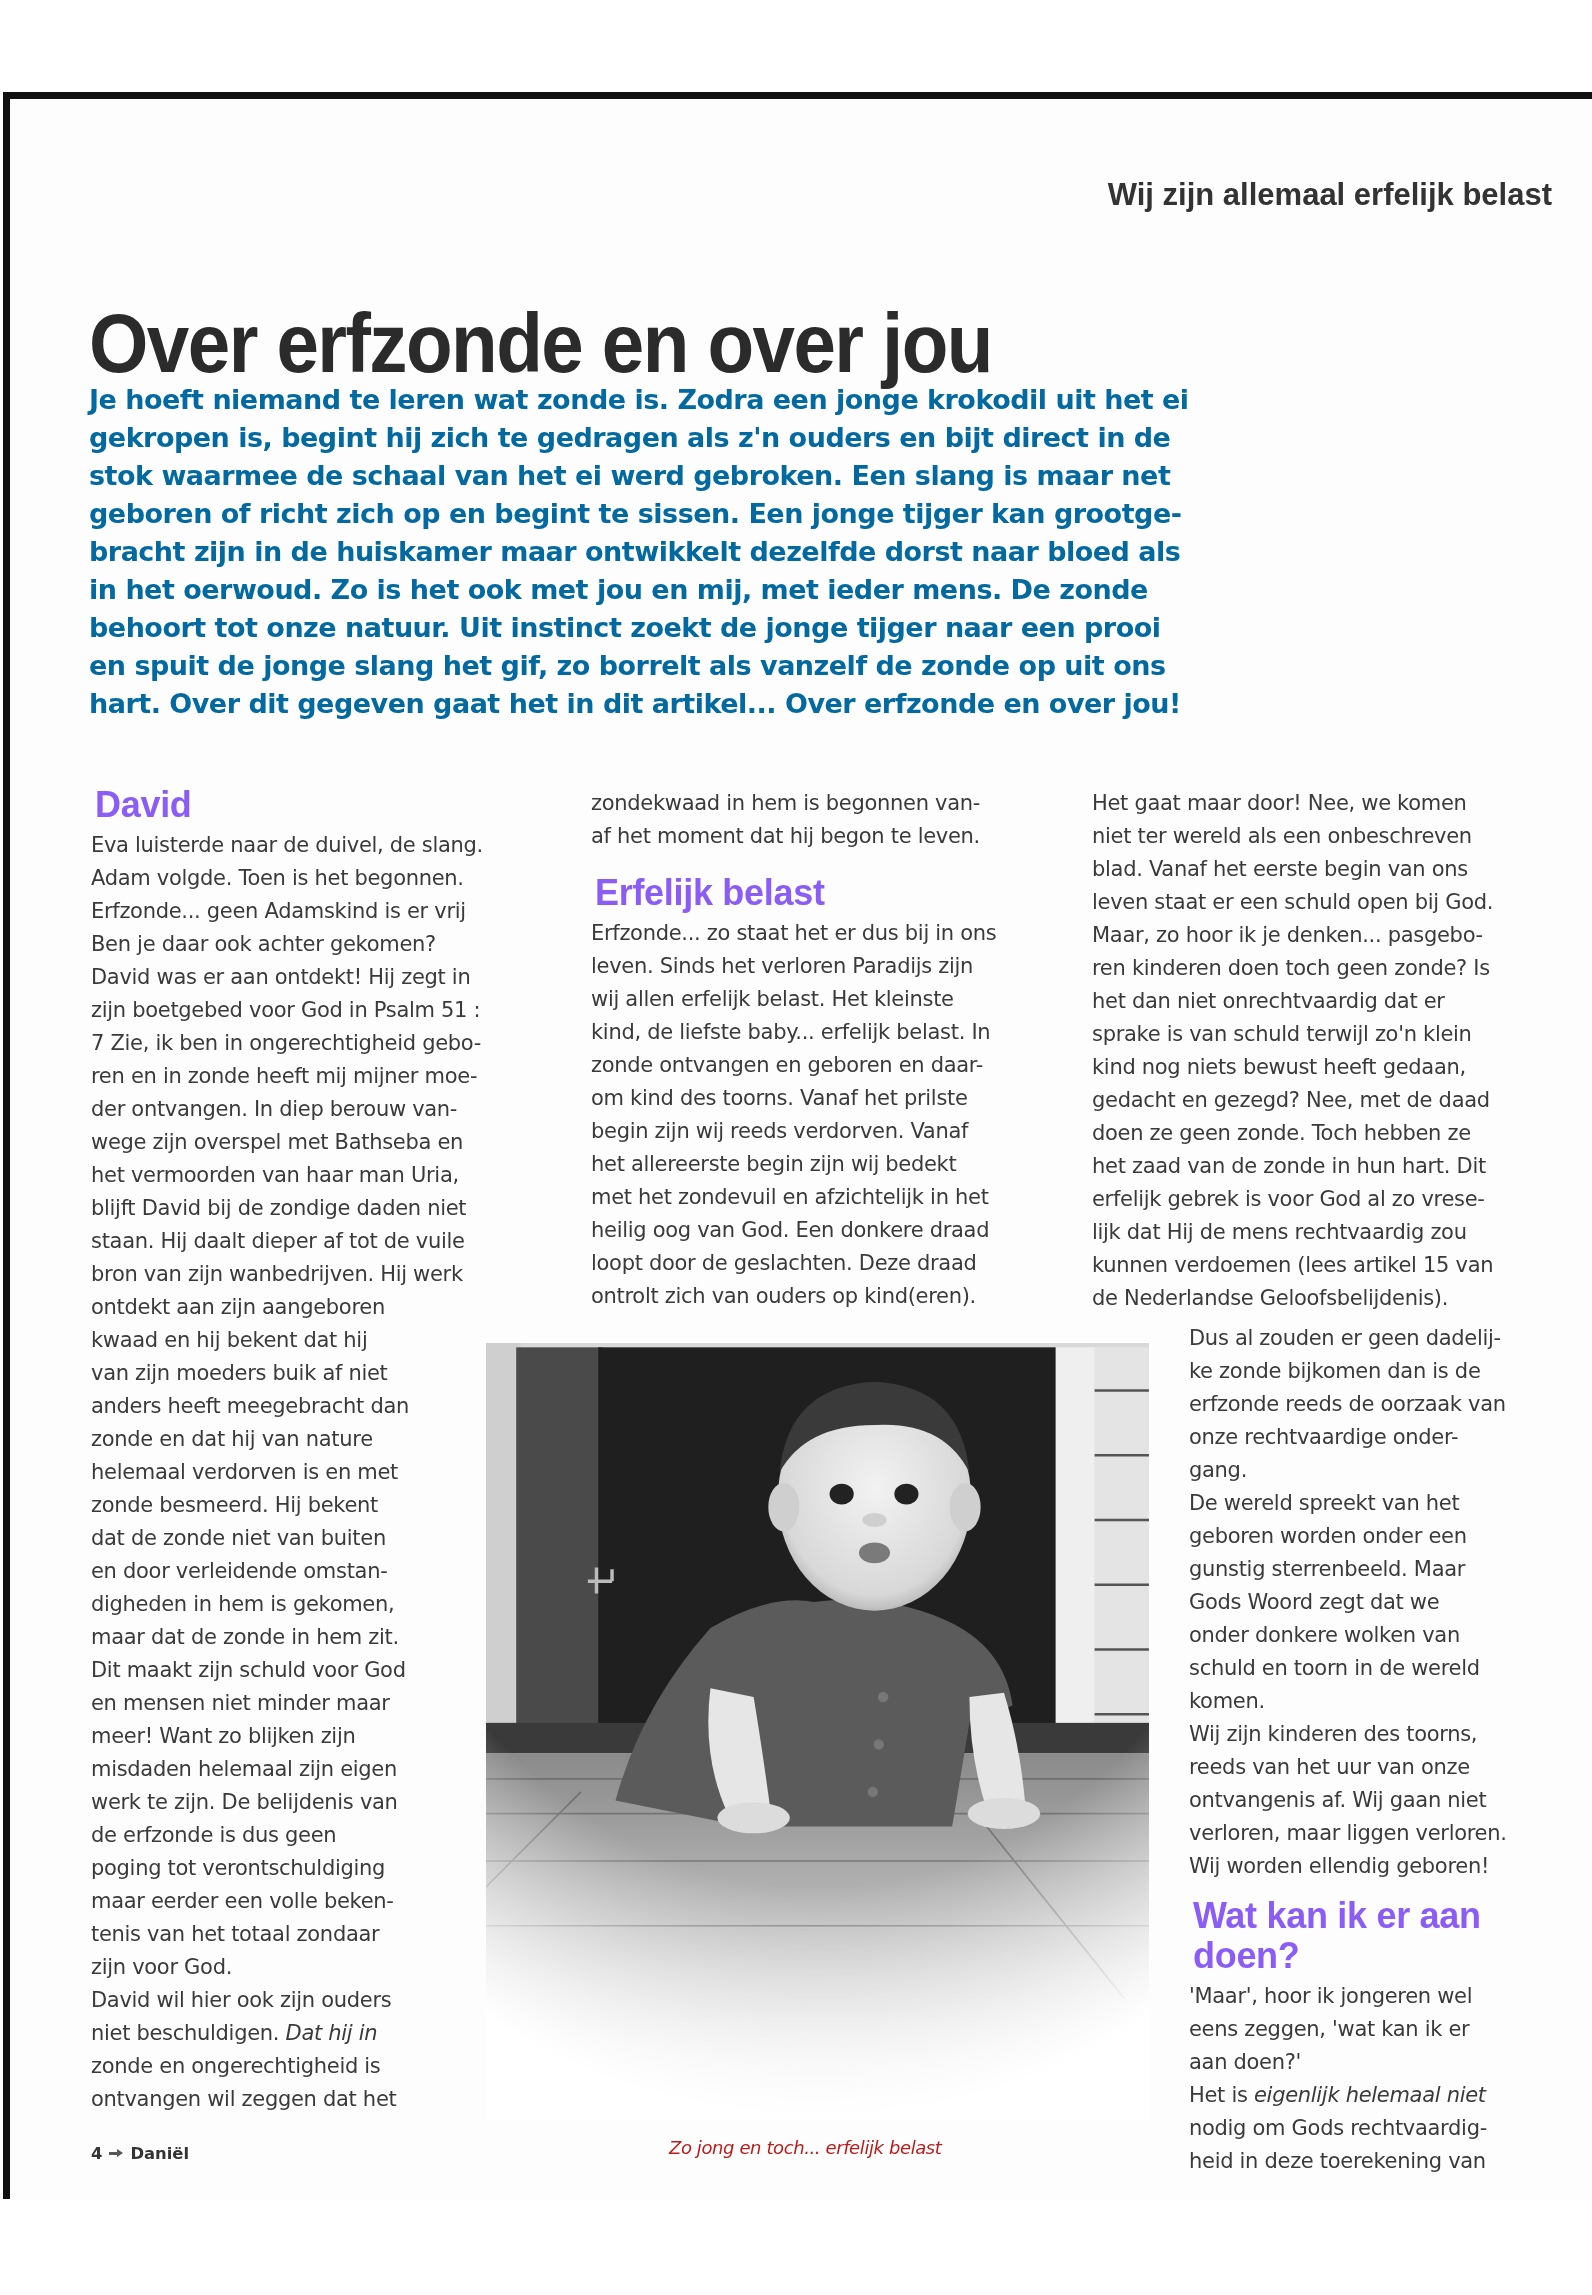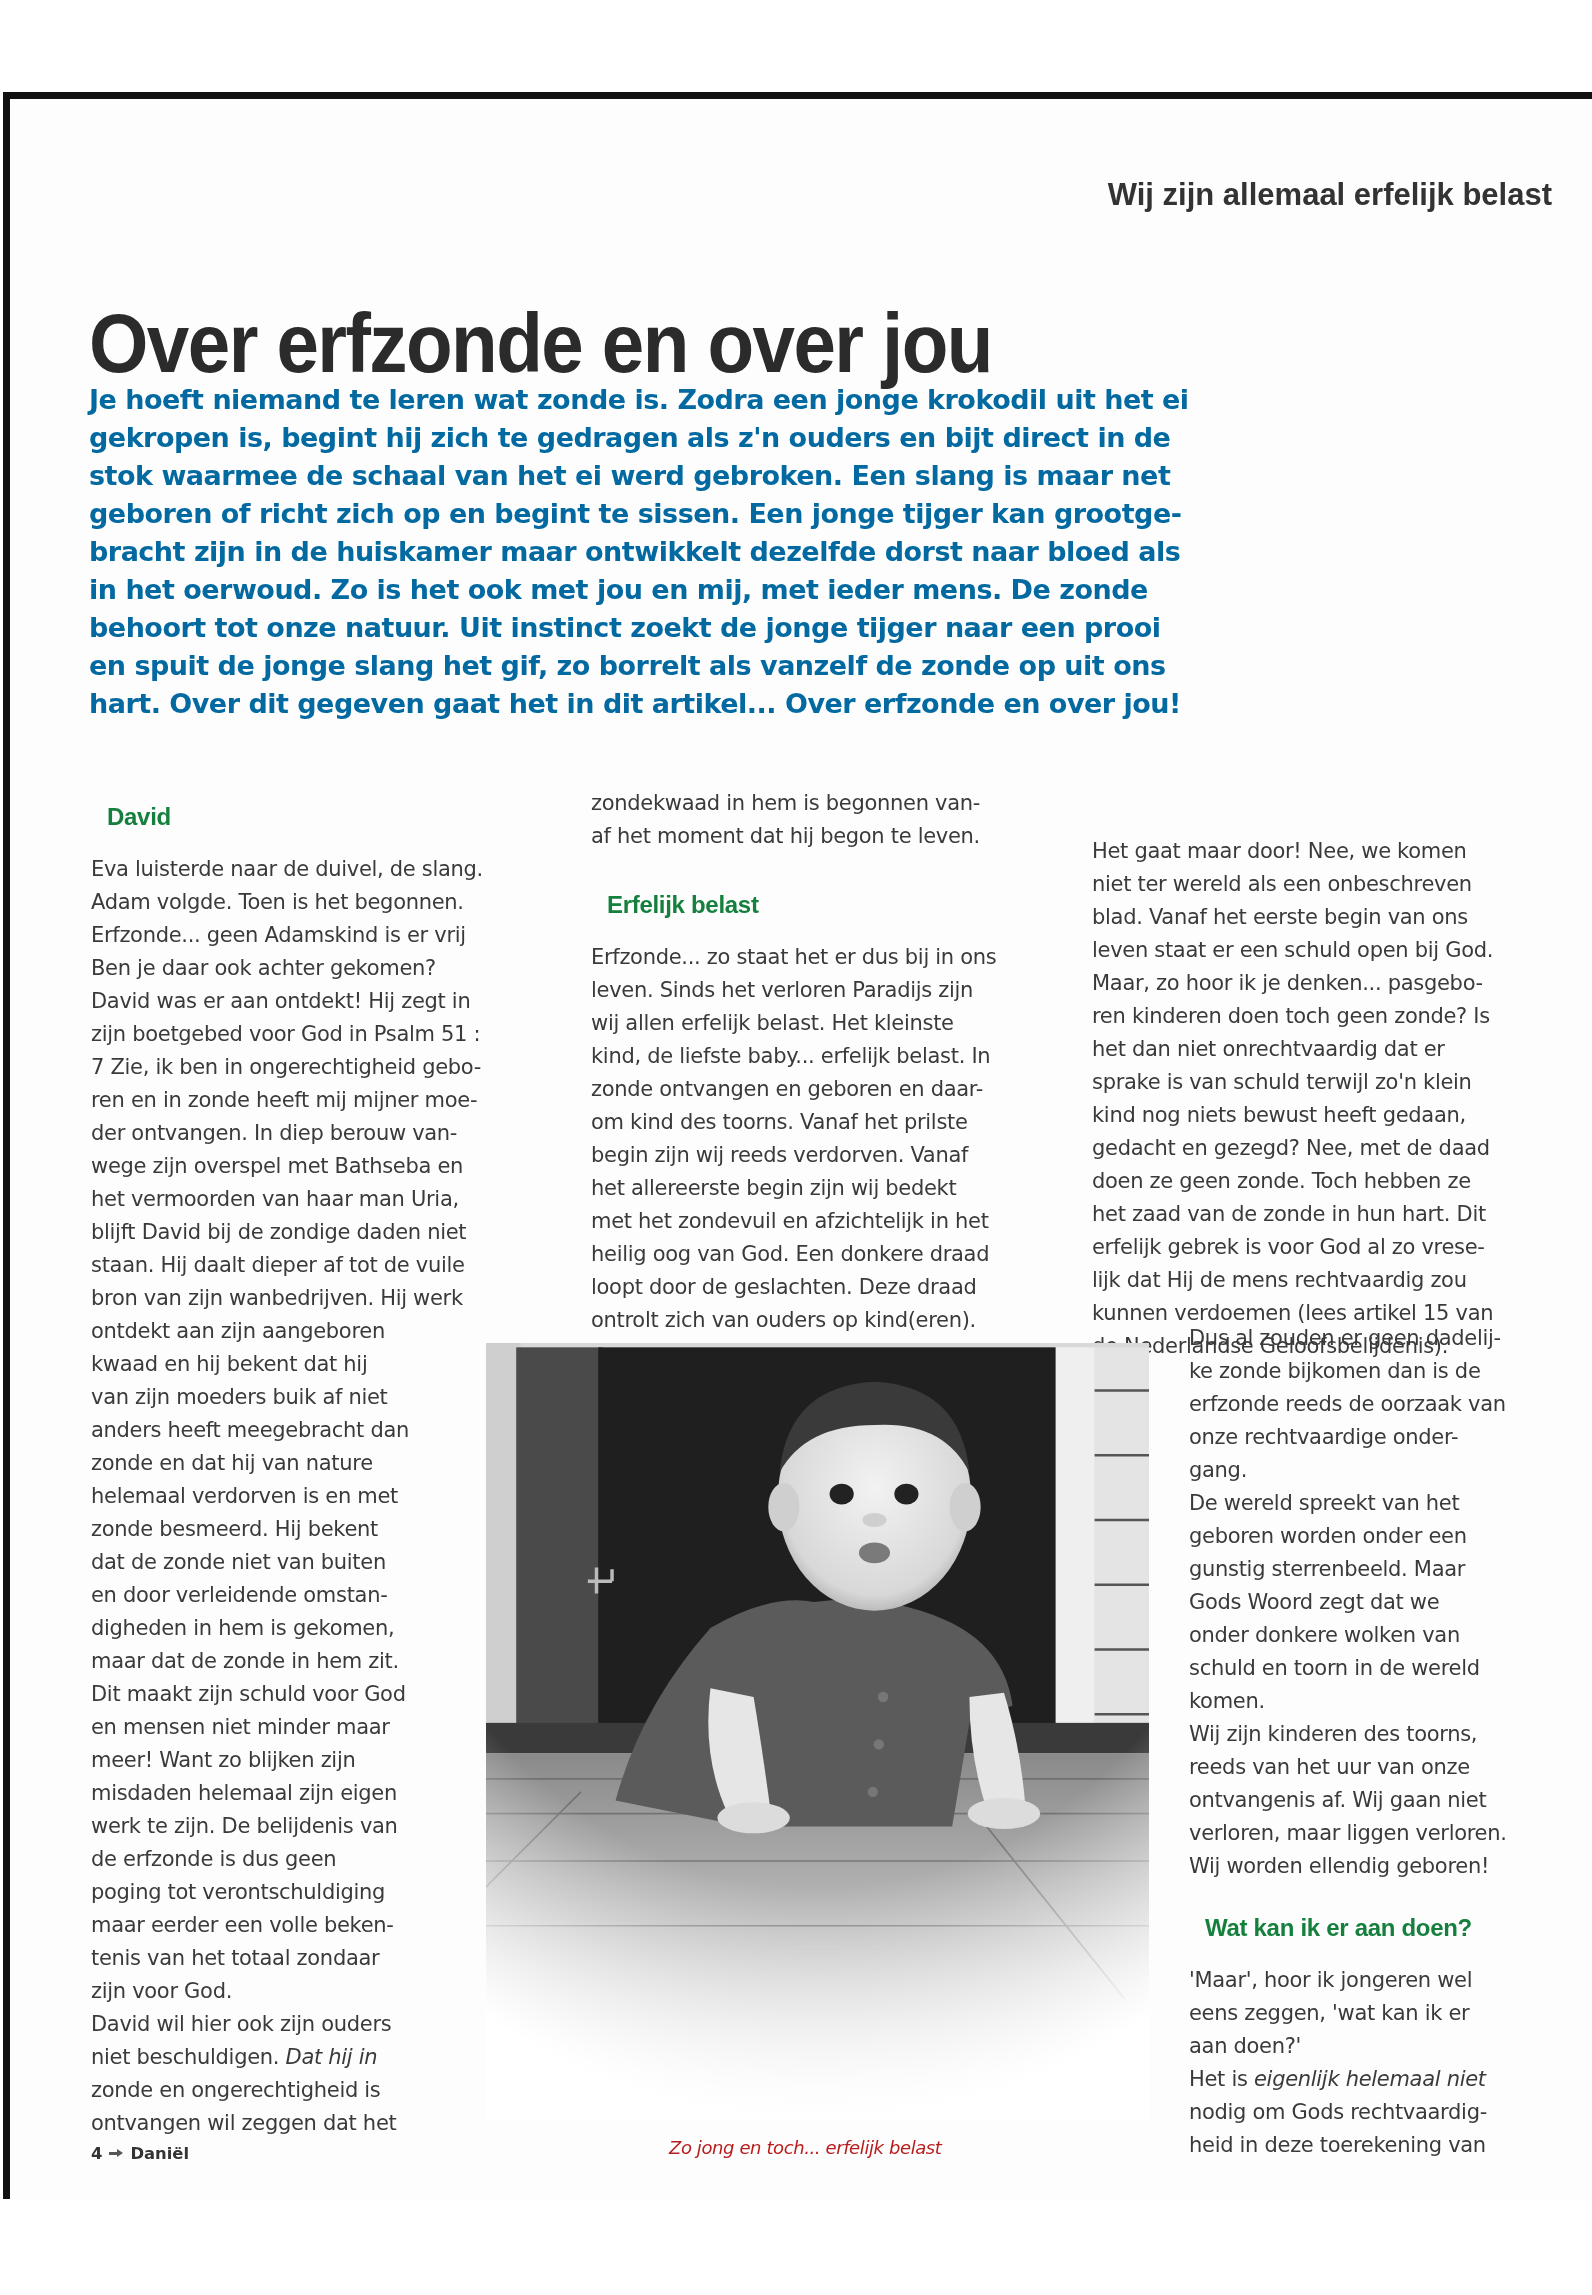--- a/index.html
+++ b/index.html
@@ -4,24 +4,24 @@
 <style>
   html, body { margin:0; padding:0; background:#ffffff; }
   body { width:1592px; height:2295px; position:relative; overflow:hidden; font-family:"DejaVu Sans", sans-serif; color:#2a2a2a; }
   .page { position:absolute; left:2.6px; top:92px; width:1590px; height:2107px; background:#fdfdfd; border-top:7.8px solid #111; border-left:7px solid #111; box-sizing:border-box; }
   .kicker { position:absolute; right:40px; top:177px; font-family:"Liberation Sans", sans-serif; font-weight:bold; font-size:31px; color:#333; letter-spacing:0px; }
   .title { position:absolute; left:89px; top:242px; font-family:"Liberation Sans", sans-serif; font-weight:bold; font-size:83px; color:#2b2b2b; letter-spacing:-1.7px; line-height:1.1; white-space:nowrap; transform:scaleX(0.92); transform-origin:left top; }
   .intro { position:absolute; left:89px; top:381px; width:984px; font-family:"DejaVu Sans", sans-serif; font-weight:bold; font-size:27px; line-height:38px; color:#0369a1; letter-spacing:-0.5px; }
   .intro .line { display:block; white-space:nowrap; }
   .col { position:absolute; font-family:"DejaVu Sans", sans-serif; font-size:21px; line-height:33px; color:#3a3a3a; letter-spacing:-0.3px; }
   .col .line { display:block; white-space:nowrap; }
-  .col h2 { margin:16px; font-family:"Liberation Sans", sans-serif; font-weight:bold; font-size:24px; line-height:40px; color:#15803d; }
+  .col h2 { margin:4px; font-family:"Liberation Sans", sans-serif; font-weight:bold; font-size:36px; line-height:40px; color:#8b5cf6; }
   .col1 { left:91px; top:781px; width:449px; }
   .col2 { left:591px; top:787px; width:457px; }
-  .col3 { left:1092px; top:787px; width:449px;margin-top:48px; }
+  .col3 { left:1092px; top:787px; width:449px; }
   .col3b { left:1189px; top:1322px; width:362px; }
   .gap { display:block; height:15.5px; }
   .gap-sm { display:block; height:8.6px; }
   em { font-style:italic; }
   .photo { position:absolute; left:486px; top:1343px; width:663px; height:777px; overflow:hidden; background:#e9e9e9; }
   .caption { position:absolute; left:669px; top:2137px; font-family:"DejaVu Sans", sans-serif; font-style:italic; font-size:18px; color:#b91c1c; letter-spacing:-0.4px; }
   .footer { position:absolute; left:91px; top:2144px; font-family:"DejaVu Sans", sans-serif; font-weight:bold; font-size:16.4px; color:#333; display:flex; align-items:center; gap:7px; }
   .footer .arrow { display:inline-block; width:14px; height:7px; position:relative; }
   .footer .arrow:before { content:""; position:absolute; left:0; top:1.7px; width:8.6px; height:3.5px; background:#555; }
   .footer .arrow:after { content:""; position:absolute; left:7.8px; top:-0.9px; border-left:6px solid #555; border-top:4.3px solid transparent; border-bottom:4.3px solid transparent; }

